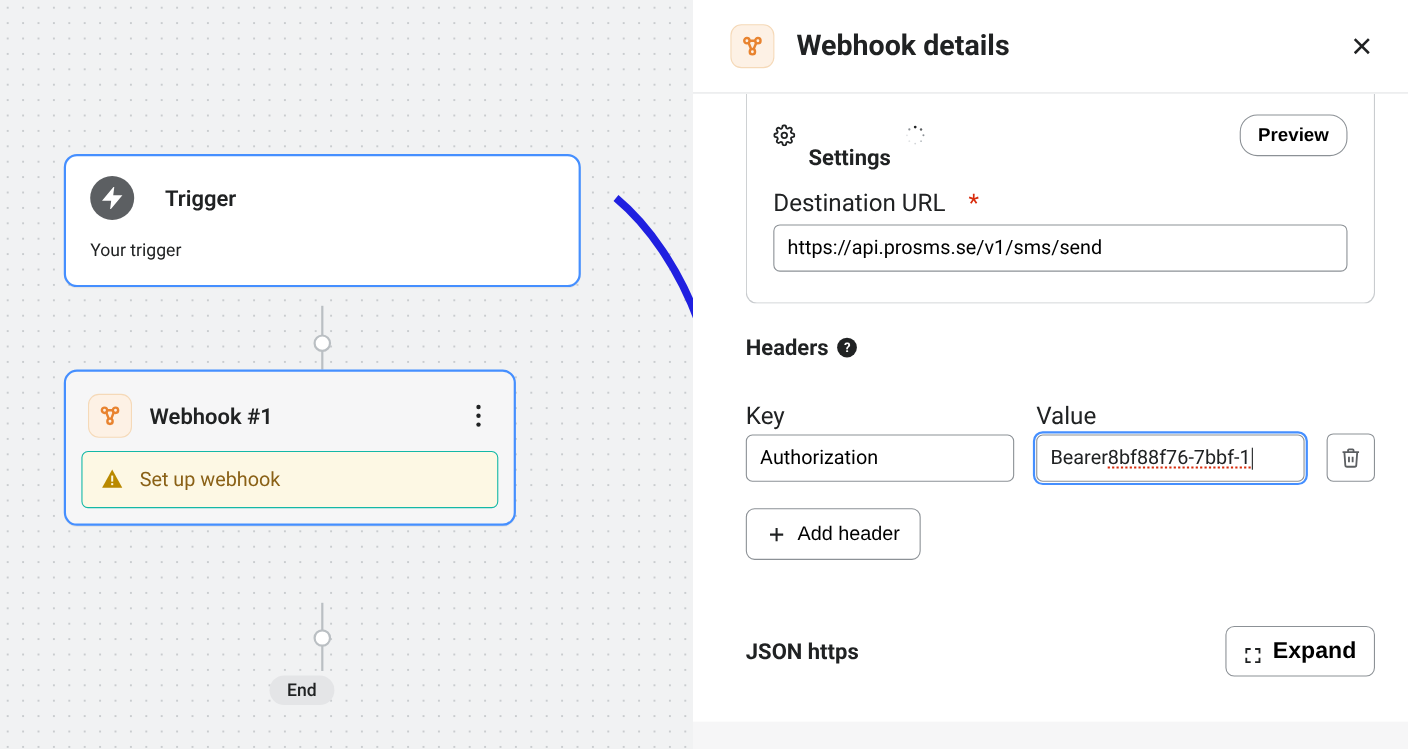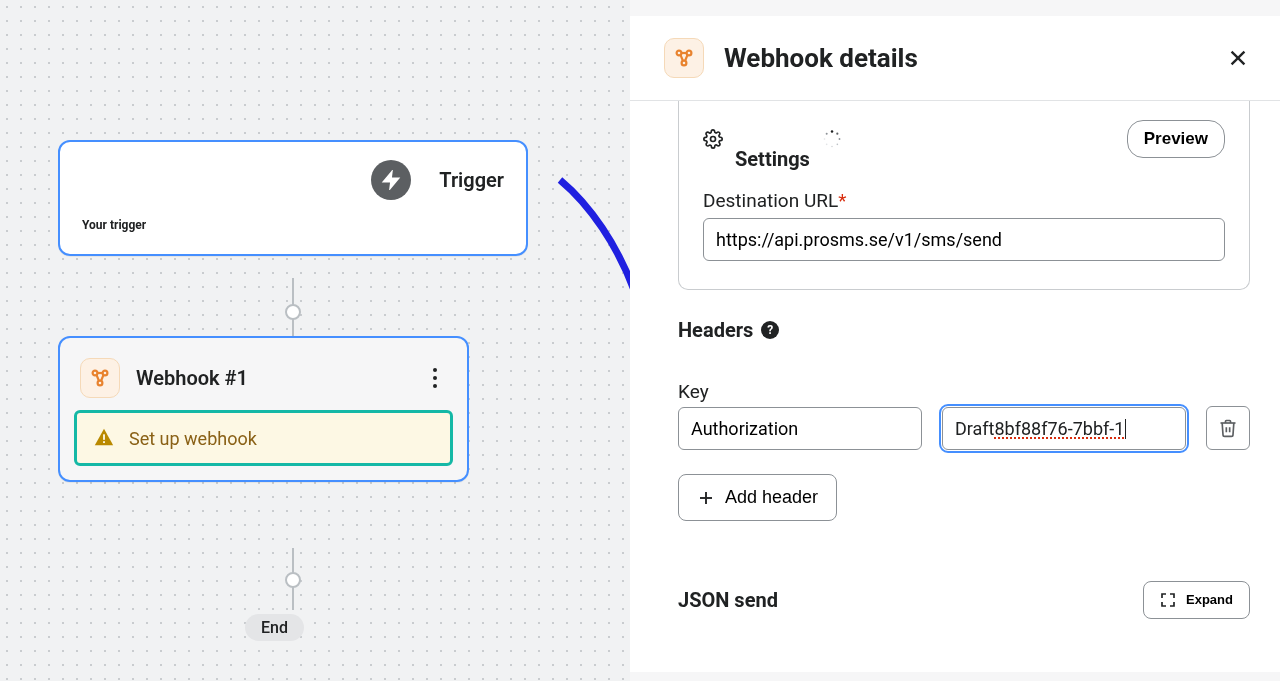--- a/index.html
+++ b/index.html
@@ -37,39 +37,38 @@
       left: 58px;
       top: 140px;
       width: 470px;
       padding: 18px 22px 22px 22px;
     }
     .node-header {
       display: flex;
       align-items: center;
       gap: 28px;
       margin-bottom: 18px;
-      justify-content: flex-end;
     }
     .trigger-icon {
       width: 40px;
       height: 40px;
       border-radius: 50%;
       background: #5c5f62;
       display: flex;
       align-items: center;
       justify-content: center;
       color: #fff;
     }
     .node-title {
       font-size: 20px;
       font-weight: 600;
     }
     .node-sub {
-      font-size: 12px;
-      font-weight: 700;
+      font-size: 16px;
+      font-weight: 400;
       color: #202223;
     }
 
     .webhook-node {
       left: 58px;
       top: 336px;
       width: 411px;
       background: #f6f6f7;
       border: 2px solid #458fff;
       border-radius: 12px;
@@ -99,21 +98,21 @@
       cursor: pointer;
       display: flex;
       flex-direction: column;
       gap: 4px;
       align-items:center;
     }
     .webhook-kebab span { width:4px;height:4px;background:#202223;border-radius:50%;}
 
     .warning-banner {
       background: #fdf8e4;
-      border: 3px solid #14b8a6;
+      border: 1px solid #14b8a6;
       border-radius: 6px;
       padding: 14px 16px;
       display: flex;
       align-items: center;
       gap: 14px;
       color: #8a6116;
       font-size: 18px;
     }
     .warning-icon {
       width: 22px;
@@ -158,21 +157,21 @@
     .arrow {
       position:absolute;
       left:540px; top:170px;
       width:170px;height:320px;
       pointer-events:none;
     }
 
     
     .panel {
       position:absolute;
-      left:630px; top:16px;
+      left:630px; top:0;
       width:650px;
       height:656px;
       background:#fff;
       display:flex;
       flex-direction:column;
     }
     .panel-header {
       display:flex;
       align-items:center;
       gap:20px;
@@ -215,21 +214,21 @@
       margin-left:auto;
       border:1px solid #8c9196;
       background:#fff;
       border-radius:16px;
       padding:8px 16px;
       font-size:17px;
       font-weight:600;
       cursor:pointer;
     }
 
-    .field-label { font-size:19px; color:#202223; margin-bottom:6px; display:flex; gap:0; }
+    .field-label { font-size:22px; color:#202223; margin-bottom:6px; display:flex; gap:21px; }
     .req { color:#d82c0d; }
     .text-input {
       width:100%;
       border:1px solid #8c9196;
       border-radius:6px;
       padding:10px 12px;
       font-size:18px;
       font-family:inherit;
     }
 
@@ -286,22 +285,22 @@
 
     .json-row {
       display:flex; align-items:center; margin-top:60px;
     }
     .expand-btn {
       margin-left:auto;
       border:1px solid #8c9196;
       background:#fff;
       border-radius:8px;
       padding:10px 16px;
-      font-size:13px; font-weight:600;
-      display:flex; gap:10px; align-items:flex-start;
+      font-size:21px; font-weight:600;
+      display:flex; gap:10px; align-items:flex-end;
       cursor:pointer;
     }
   </style>
 </head>
 <body>
 
 <div class="canvas">
 
   <div class="node trigger-node">
     <div class="node-header">
@@ -412,22 +411,23 @@
       <span>Headers</span>
       <span class="help-q">?</span>
     </div>
 
     <div class="kv-row">
       <div class="kv-col">
         <div class="field-label">Key</div>
         <input class="kv-input" value="Authorization" style="">
       </div>
       <div class="kv-col">
+        <div class="field-label">Value</div>
         <div class="kv-input focus" style="display:flex;align-items:center;white-space:nowrap;overflow:hidden;">
-          <span>Draft </span>
+          <span>Bearer </span>
             <span class="underline-red">8bf88f76-7bbf-1</span>
             <span style="border-right:1px solid #202223;height:20px;margin-left:1px;"></span>
         </div>
       </div>
       <button class="trash-btn">
         <svg width="20" height="20" viewBox="0 0 24 24" fill="none" stroke="#5c5f62" stroke-width="2">
           <polyline points="3 6 5 6 21 6"></polyline>
           <path d="M19 6l-1 14a2 2 0 0 1-2 2H8a2 2 0 0 1-2-2L5 6"></path>
           <path d="M10 11v6M14 11v6"></path>
           <path d="M9 6V4a1 1 0 0 1 1-1h4a1 1 0 0 1 1 1v2"></path>
@@ -438,21 +438,21 @@
     <button class="add-btn">
       <svg width="18" height="18" viewBox="0 0 24 24" stroke="#202223" stroke-width="2.5">
           <line x1="12" y1="4" x2="12" y2="20"></line>
           <line x1="4" y1="12" x2="20" y2="12"></line>
         </svg>
       <span>Add header</span>
     </button>
 
     <div class="json-row">
       <div class="section-head" style="margin:0;">
-        <span>JSON send</span>
+        <span>JSON https</span>
       </div>
       <button class="expand-btn">
         <svg width="16" height="16" viewBox="0 0 24 24" fill="none" stroke="#202223" stroke-width="2.5">
           <polyline points="15 3 21 3 21 9"></polyline>
           <polyline points="9 21 3 21 3 15"></polyline>
           <polyline points="3 9 3 3 9 3"></polyline>
           <polyline points="21 15 21 21 15 21"></polyline>
         </svg>
         <span>Expand</span>
       </button>

